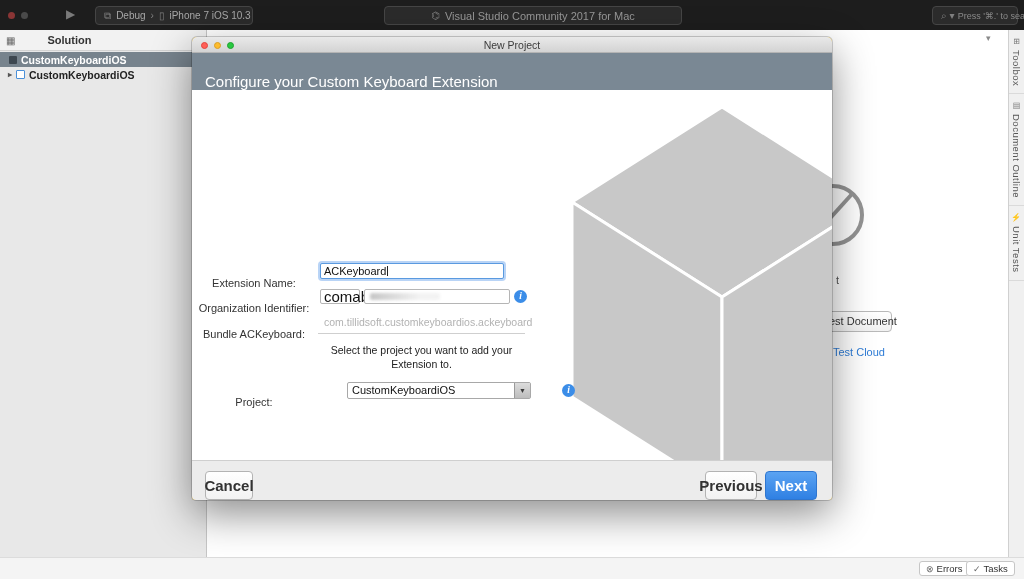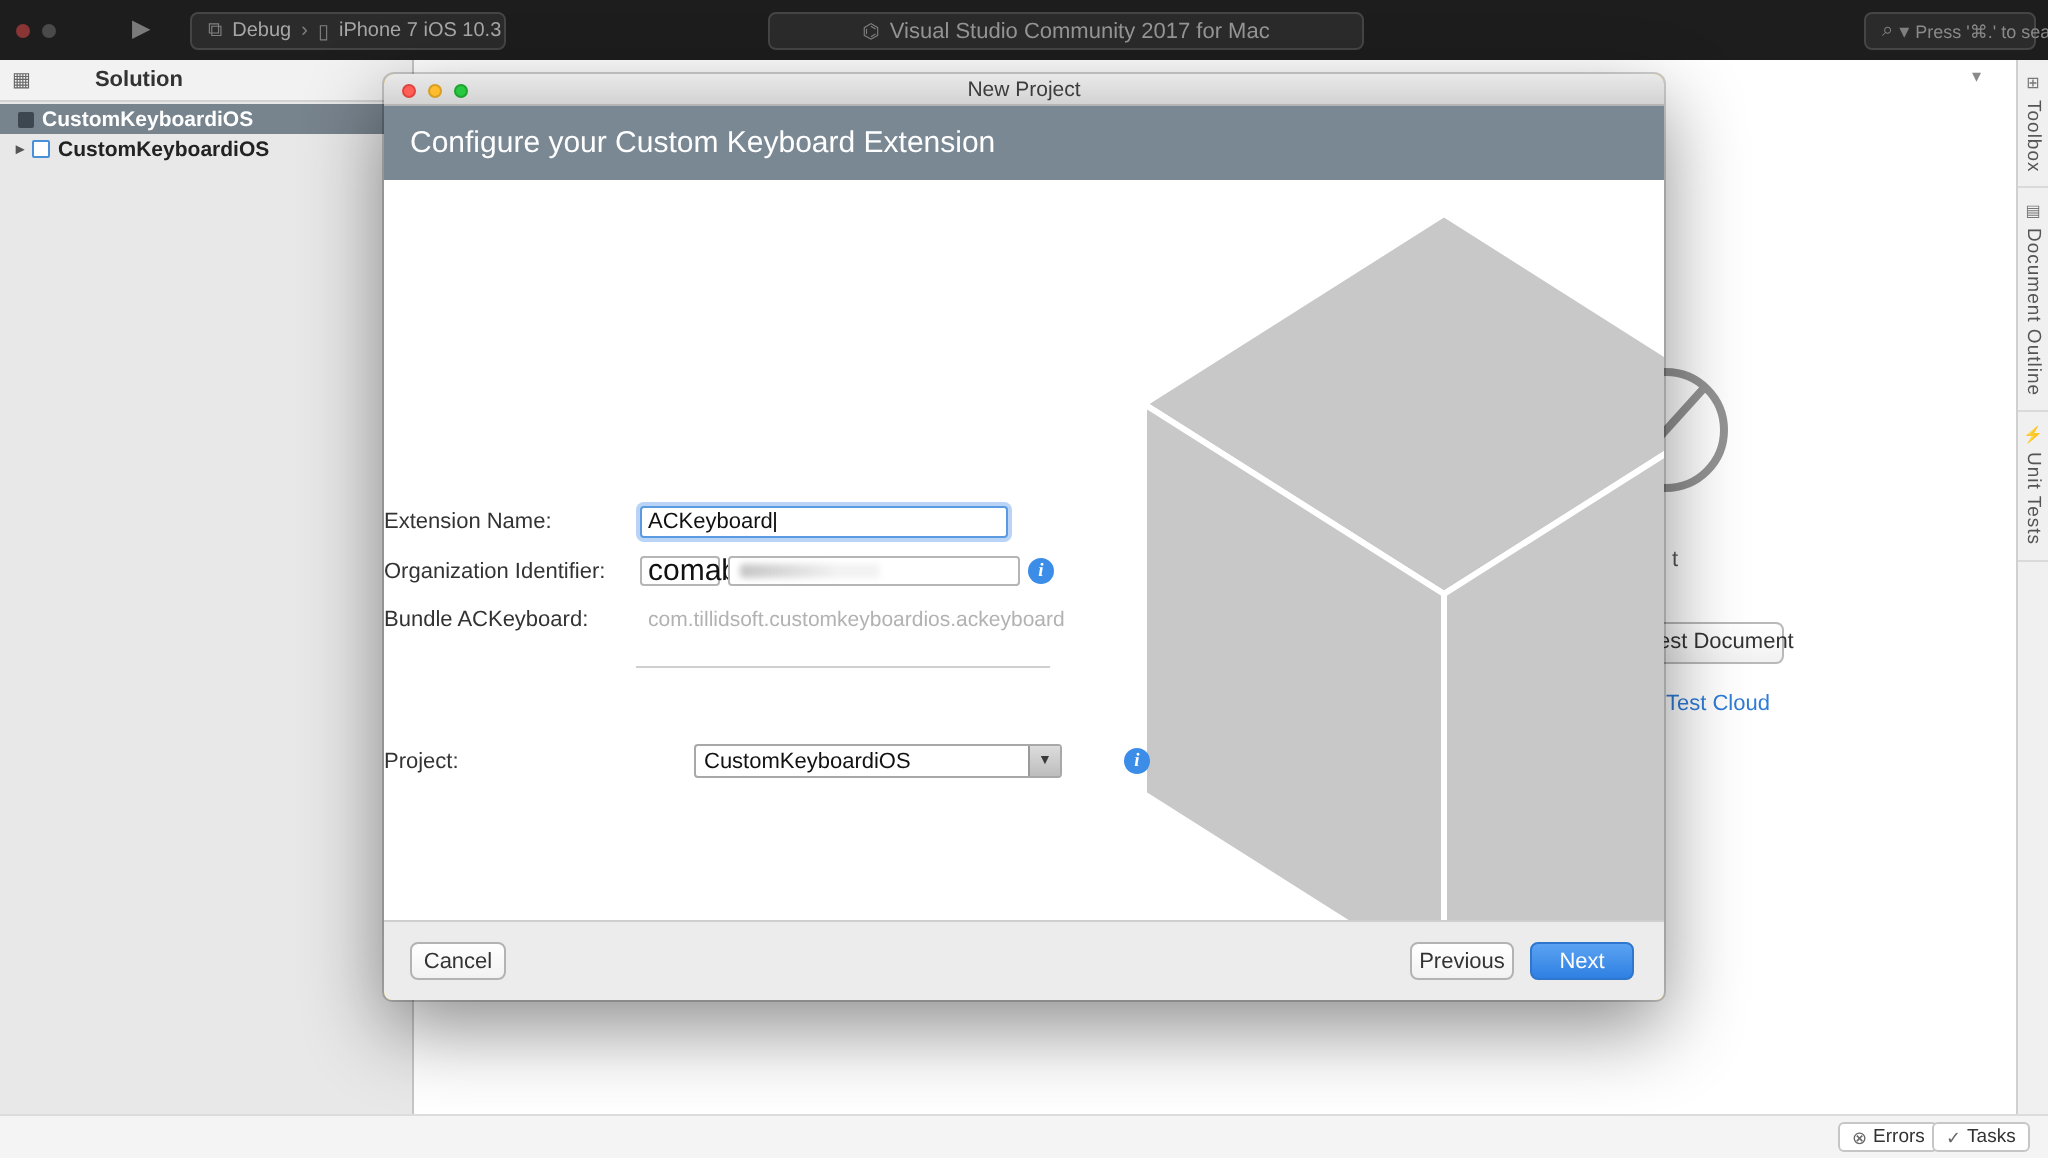--- a/index.html
+++ b/index.html
@@ -62,27 +62,27 @@
   .st-icon { font-size:9px; color:#666; }
 
   
   .dialog { left:192px; top:37px; width:640px; height:463px; background:#eab308; z-index:10;
     border-radius:5px 5px 4px 4px; box-shadow:0 14px 40px rgba(0,0,0,.45), 0 0 0 1px rgba(0,0,0,.18);
     overflow:hidden; }
   .dlg-titlebar { left:0; top:0; width:100%; height:16px;
     background:linear-gradient(#e9e9e9,#d3d3d3); border-bottom:1px solid #b4b4b4; }
   .light { top:4.5px; width:7px; height:7px; border-radius:50%; }
   .dlg-title { width:100%; text-align:center; font-size:10.5px; color:#3c3c3c; top:2px; }
-  .dlg-header { left:0; top:16px; width:100%; height:37px; display:flex; align-items:center;
+  .dlg-header { left:0; top:16px; width:100%; height:37px; display:flex; align-items:flex-end;
     padding-left:13px; }
   .dlg-header-text { color:#fff; font-size:15px; font-weight:500; }
   .dlg-body { left:0; top:53px; width:640px; height:370px; background:#fff; overflow:hidden; }
   .cube { left:0; top:0; pointer-events:none; }
 
-  .form-label { width:124px; text-align:left; font-size:11px; color:#333; }
+  .form-label { width:124px; text-align:center; font-size:11px; color:#333;margin-top:24px; }
   .frow { display:flex; align-items:center; gap:4px; left:0; }
   .ext-input { width:184px; height:16px; border:1px solid #5a9ae0; border-radius:2px;
     box-shadow:0 0 0 2px rgba(100,160,235,.45); background:#fff; font-size:11px; color:#111;
     line-height:14px; padding:0 3px; display:flex; align-items:center; }
   .caret-bar { width:1px; height:10px; background:#222; display:inline-block; margin-left:1px; }
   .txt-input { height:15px; border:1px solid #b5b5b5; border-radius:2px; background:#fff;
     font-size:15px; color:#111; line-height:13px; padding:0 3px; display:flex; align-items:center; }
   .org1 { width:40px; } .org2 { width:146px; }
   .smudge { width:70px; height:7px; margin-left:2px; border-radius:2px;
     background:linear-gradient(90deg, rgba(110,110,110,.4), rgba(150,150,150,.12) 70%);
@@ -96,22 +96,22 @@
     padding-left:4px; cursor:pointer; }
   .select-arrow { position:absolute; right:0; top:0; width:16px; height:15px;
     background:linear-gradient(#dcdcdc,#bdbdbd); border-left:1px solid #9a9a9a;
     display:flex; align-items:center; justify-content:center; font-size:7px; color:#3a3a3a; }
   .info-badge { width:13px; height:13px; border-radius:50%; background:#3b8de8; color:#fff;
     display:inline-flex; align-items:center; justify-content:center;
     font-family:"Liberation Serif", serif; font-style:italic; font-weight:bold; font-size:9.5px;
     cursor:pointer; }
   .dlg-footer { left:0; top:423px; width:100%; height:40px; background:#ececec;
     border-top:1px solid #cfcfcf; }
-  .btn { top:10px; height:19px; border-radius:4px; font-size:11px; display:flex;
-    align-items:center; justify-content:center; cursor:pointer; }
+  .btn { top:10px; height:29px; border-radius:4px; font-size:15px; display:flex;
+    align-items:center; justify-content:center; cursor:pointer;font-weight:bold; }
   .btn-plain { background:linear-gradient(#ffffff,#f2f2f2); border:1px solid #b3b3b3; color:#333; }
   .btn-cancel { left:13px; width:48px; }
   .btn-prev { left:513px; width:52px; }
   .btn-next { left:573px; width:52px; color:#fff; border:1px solid #2f76cf;
     background:linear-gradient(#5ba3f2,#2f80e3); }
   .link { text-decoration:none; cursor:pointer; }
 </style>
 </head>
 <body>
 
@@ -232,20 +232,21 @@
       <span class="info-badge">i</span>
     </div>
 
     <div class="abs frow" style="top:214px;">
       <span class="form-label">Bundle ACKeyboard:</span>
       <span class="bundle-val">com.tillidsoft.customkeyboardios.ackeyboard</span>
     </div>
 
     <div class="abs divider"></div>
 
+    <div class="abs hint">Select the project you want to add your Extension to.</div>
 
     <div class="abs frow" style="top:282px;gap:31px;">
       <span class="form-label">Project:</span>
       <div class="select">
         <span>CustomKeyboardiOS</span>
         <span class="select-arrow">▼</span>
       </div>
       <span class="info-badge">i</span>
     </div>
   </div>

